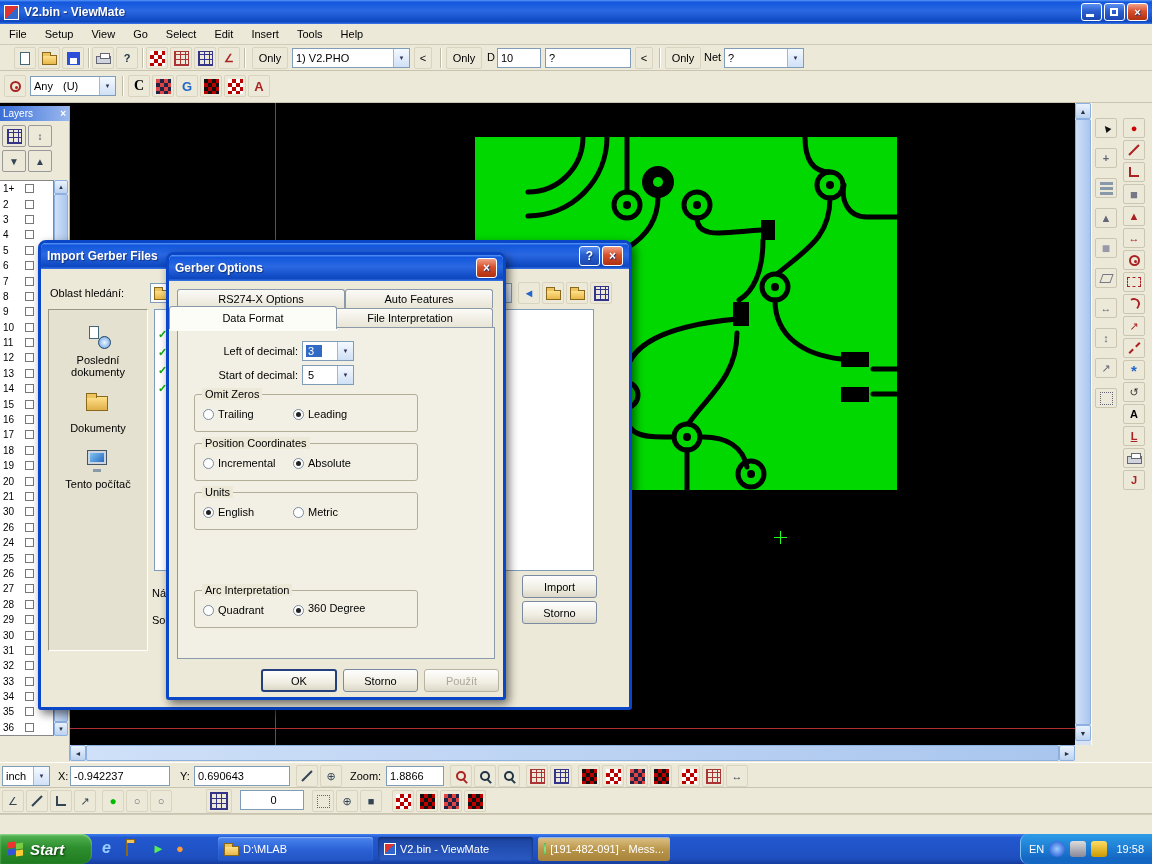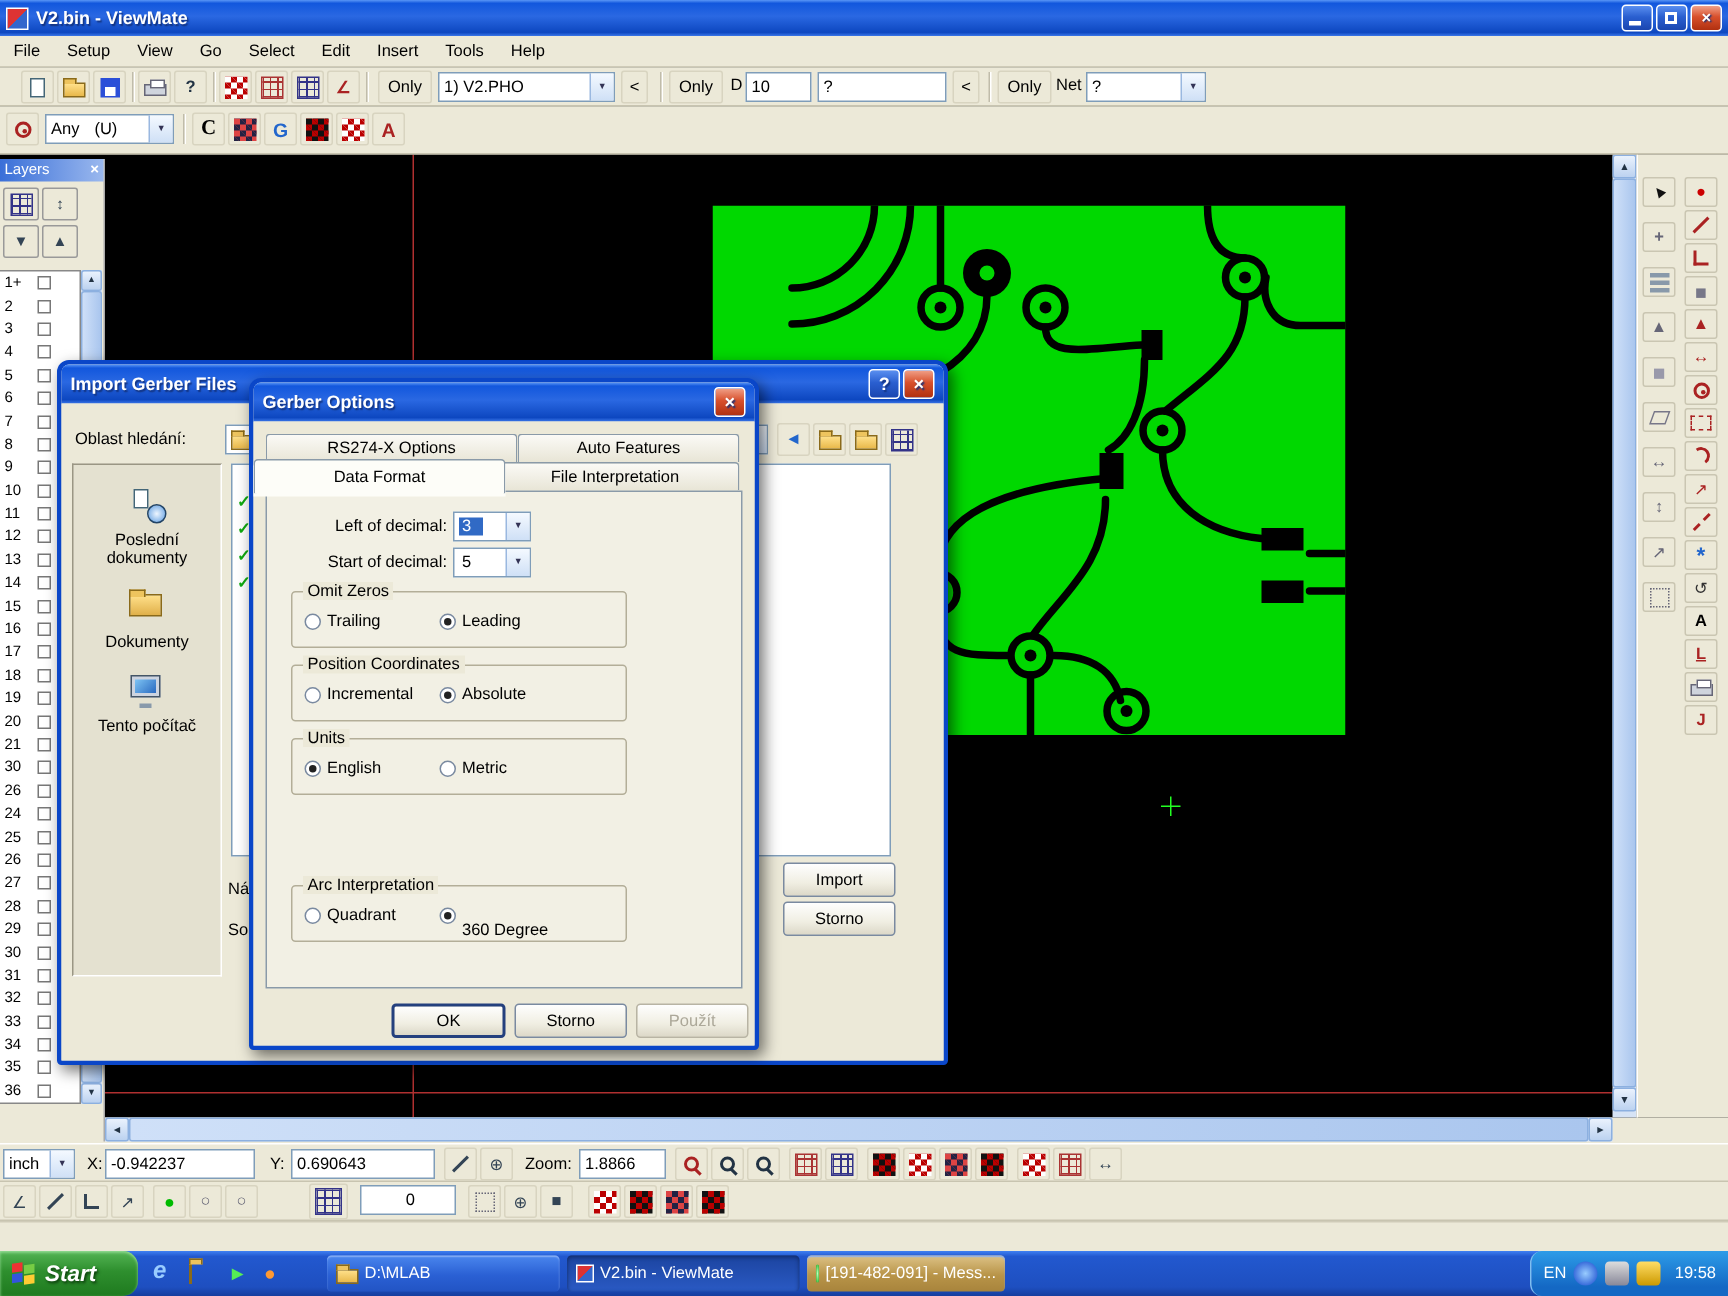--- a/index.html
+++ b/index.html
@@ -860,21 +860,21 @@
           <span class="radio" style="left:98px;top:14px"></span>
           <span class="rlabel" style="left:113px;top:13px">Metric</span>
         </div>
 
 
         <div class="gbox" style="left:16px;top:262px;width:224px;height:38px">
           <span class="cap">Arc Interpretation</span>
           <span class="radio" style="left:8px;top:14px"></span>
           <span class="rlabel" style="left:23px;top:13px">Quadrant</span>
           <span class="radio on" style="left:98px;top:14px"></span>
-          <span class="rlabel" style="left:113px;top:23px">360 Degree</span>
+          <span class="rlabel" style="left:113px;top:11px">360 Degree</span>
         </div>
       </div>
       <span class="btn def" style="left:92px;top:388px;width:76px">
           <span>OK</span>
         </span>
       <span class="btn" style="left:174px;top:388px;width:75px">
           <span>Storno</span>
         </span>
       <span class="btn dis" style="left:255px;top:388px;width:75px">
           <span>Použít</span>

